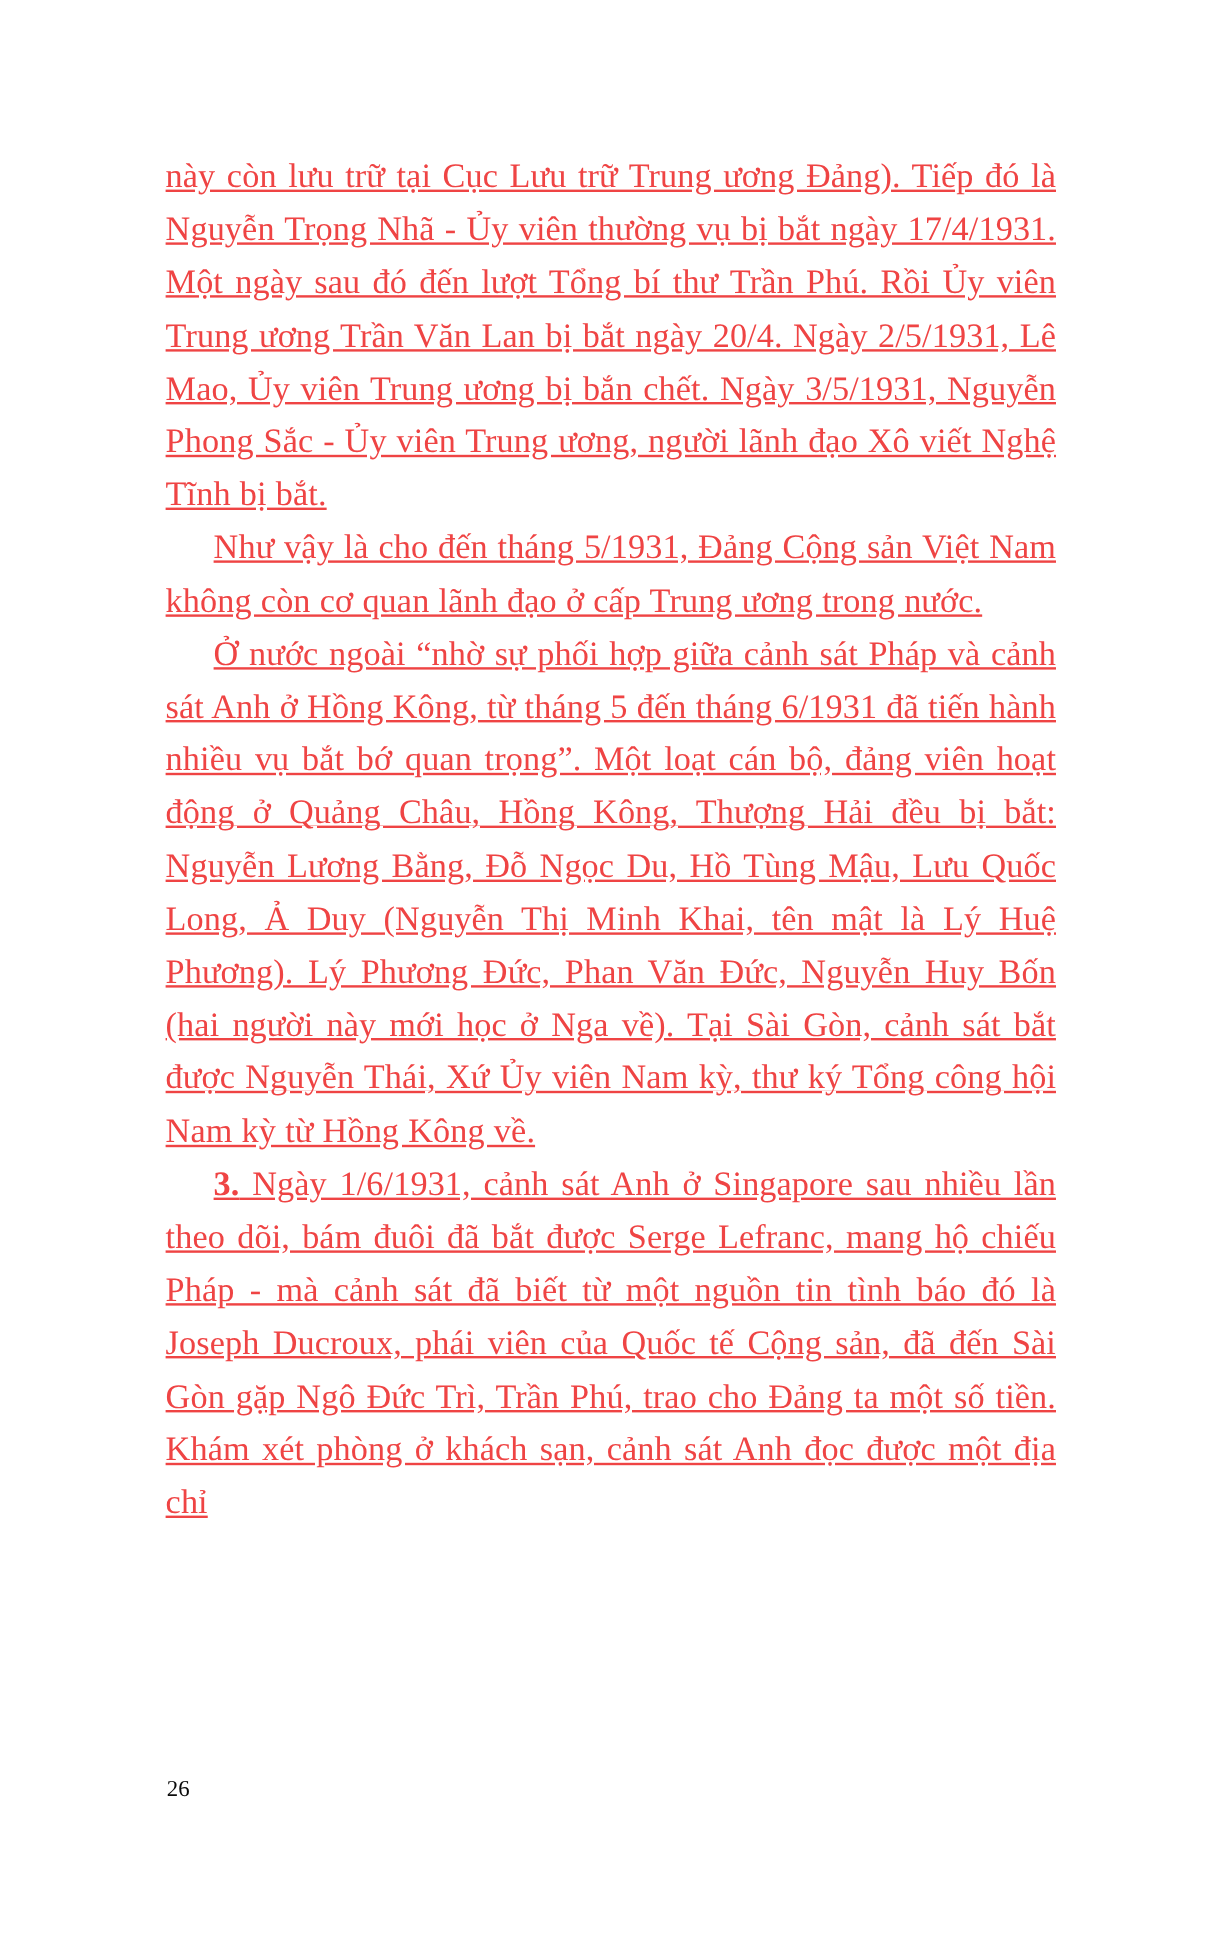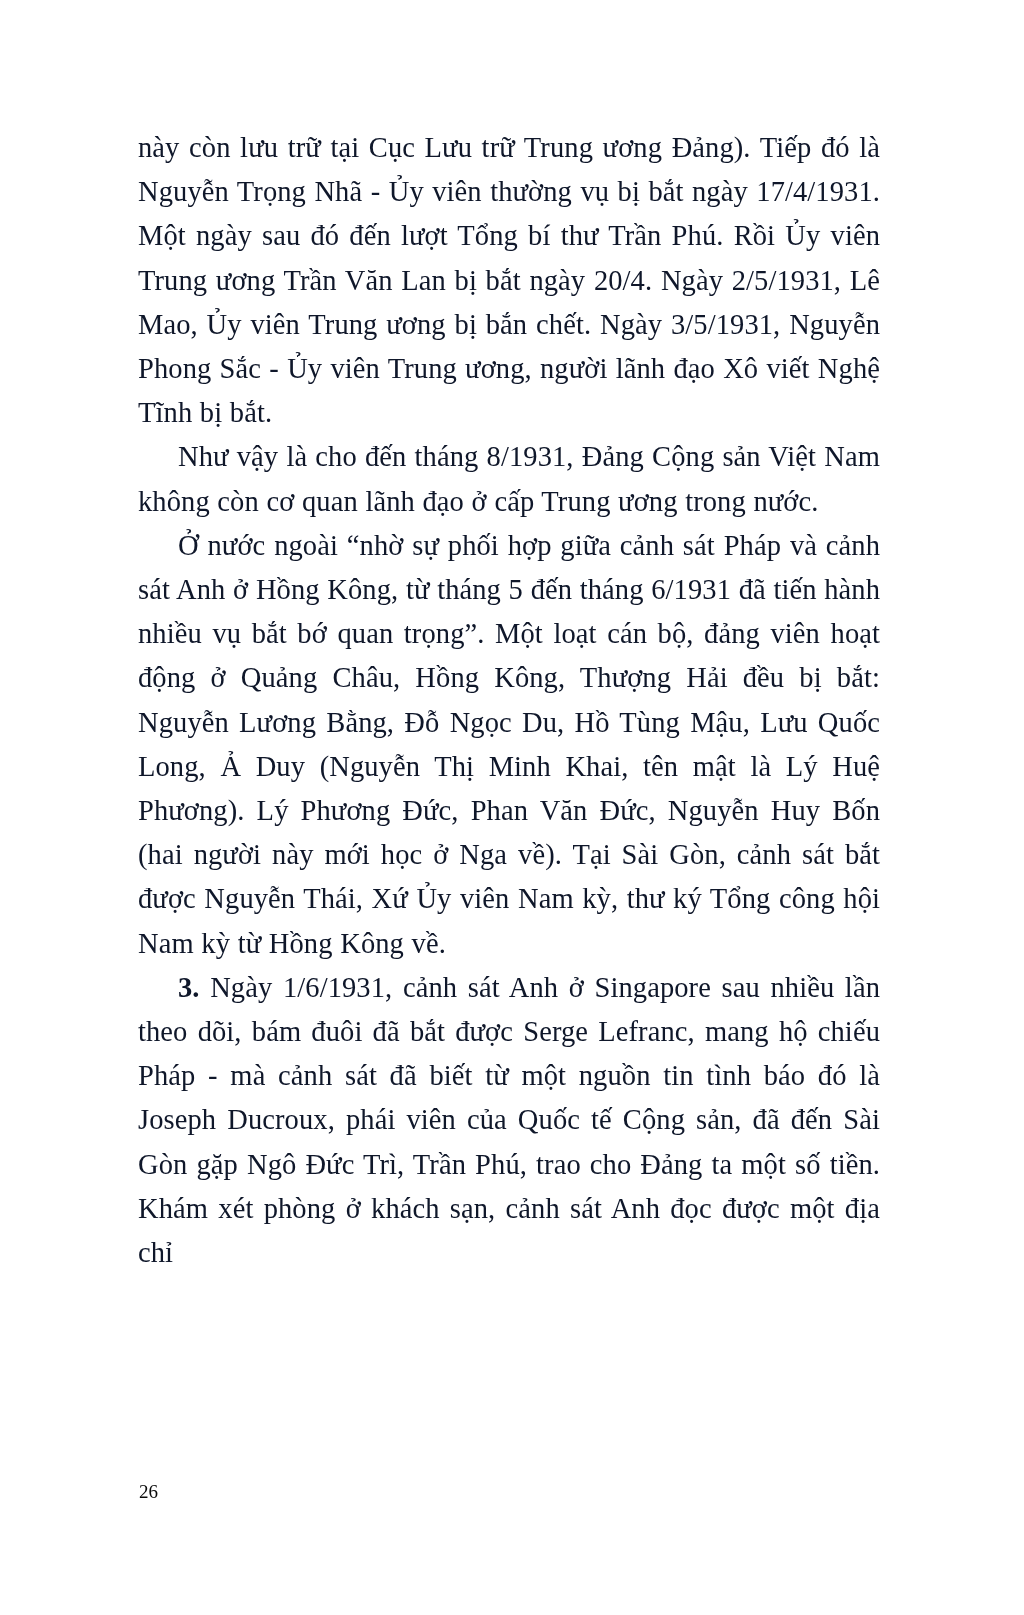--- a/index.html
+++ b/index.html
@@ -30,22 +30,23 @@
   }
 
   .para {
     margin: 0;
     font-size: 28.5px;
     line-height: 44.2px;
     text-align: justify;
     text-justify: inter-word;
     letter-spacing: 0.1px;
     word-spacing: 0.4px;
-    color: #0f172a;
+    color: #ef4444;
     hyphens: none;
+    text-decoration: underline;
     -webkit-hyphens: none;
   }
 
   
   .para.continuation {
     text-indent: 0;
   }
 
   
   .para.indented {
@@ -68,21 +69,21 @@
 </style>
 </head>
 <body>
 
 <div class="page">
 
   <div class="text-block">
 
     <p class="para continuation">này còn lưu trữ tại Cục Lưu trữ Trung ương Đảng). Tiếp đó là Nguyễn Trọng Nhã - Ủy viên thường vụ bị bắt ngày 17/4/1931. Một ngày sau đó đến lượt Tổng bí thư Trần Phú. Rồi Ủy viên Trung ương Trần Văn Lan bị bắt ngày 20/4. Ngày 2/5/1931, Lê Mao, Ủy viên Trung ương bị bắn chết. Ngày 3/5/1931, Nguyễn Phong Sắc - Ủy viên Trung ương, người lãnh đạo Xô viết Nghệ Tĩnh bị bắt.</p>
 
-    <p class="para indented">Như vậy là cho đến tháng 8/1931, Đảng Cộng sản Việt Nam không còn cơ quan lãnh đạo ở cấp Trung ương trong nước.</p>
+    <p class="para indented">Như vậy là cho đến tháng 5/1931, Đảng Cộng sản Việt Nam không còn cơ quan lãnh đạo ở cấp Trung ương trong nước.</p>
 
     <p class="para indented">Ở nước ngoài “nhờ sự phối hợp giữa cảnh sát Pháp và cảnh sát Anh ở Hồng Kông, từ tháng 5 đến tháng 6/1931 đã tiến hành nhiều vụ bắt bớ quan trọng”. Một loạt cán bộ, đảng viên hoạt động ở Quảng Châu, Hồng Kông, Thượng Hải đều bị bắt: Nguyễn Lương Bằng, Đỗ Ngọc Du, Hồ Tùng Mậu, Lưu Quốc Long, Ả Duy (Nguyễn Thị Minh Khai, tên mật là Lý Huệ Phương). Lý Phương Đức, Phan Văn Đức, Nguyễn Huy Bốn (hai người này mới học ở Nga về). Tại Sài Gòn, cảnh sát bắt được Nguyễn Thái, Xứ Ủy viên Nam kỳ, thư ký Tổng công hội Nam kỳ từ Hồng Kông về.</p>
 
     <p class="para indented"><span class="num-marker">3.</span><span> Ngày 1/6/1931, cảnh sát Anh ở Singapore sau nhiều lần theo dõi, bám đuôi đã bắt được Serge Lefranc, mang hộ chiếu Pháp - mà cảnh sát đã biết từ một nguồn tin tình báo đó là Joseph Ducroux, phái viên của Quốc tế Cộng sản, đã đến Sài Gòn gặp Ngô Đức Trì, Trần Phú, trao cho Đảng ta một số tiền. Khám xét phòng ở khách sạn, cảnh sát Anh đọc được một địa chỉ</span></p>
 
   </div>
 
   <div class="page-number">26</div>
 
 </div>

